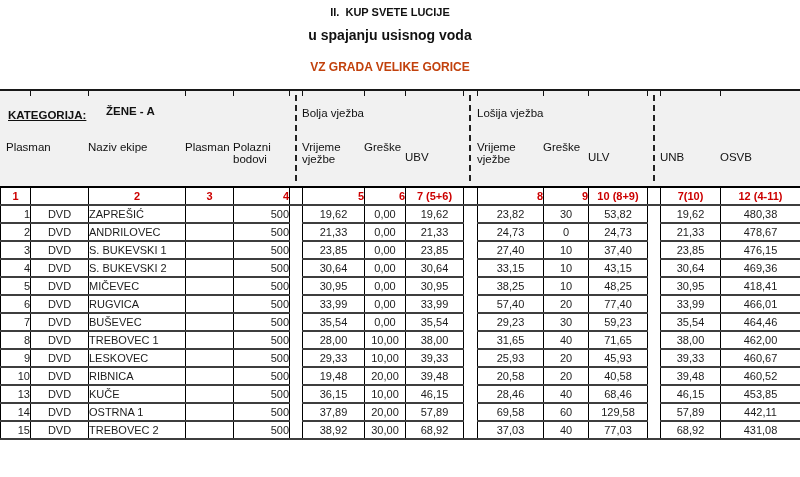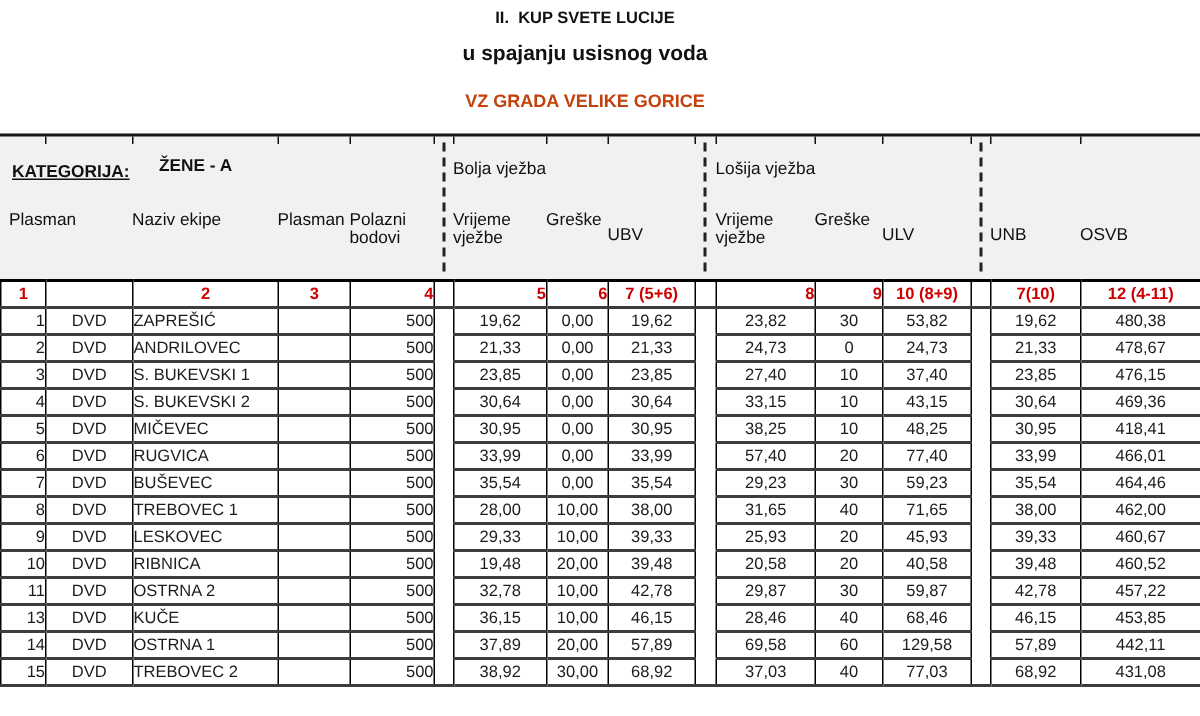--- a/index.html
+++ b/index.html
@@ -318,38 +318,20 @@
       <td class="ctr">39,48</td>
       <td class="sp"></td>
       <td class="ctr">20,58</td>
       <td class="ctr">20</td>
       <td class="ctr">40,58</td>
       <td class="sp"></td>
       <td class="ctr">39,48</td>
       <td class="ctr">460,52</td>
     </tr>
 
-    <tr>
-      <td class="num">11</td>
-      <td class="org">DVD</td>
-      <td class="name">OSTRNA 2</td>
-      <td class="ctr"></td>
-      <td class="num">500</td>
-      <td class="sp"></td>
-      <td class="ctr">32,78</td>
-      <td class="ctr">10,00</td>
-      <td class="ctr">42,78</td>
-      <td class="sp"></td>
-      <td class="ctr">29,87</td>
-      <td class="ctr">30</td>
-      <td class="ctr">59,87</td>
-      <td class="sp"></td>
-      <td class="ctr">42,78</td>
-      <td class="ctr">457,22</td>
-    </tr>
 
 
     <tr>
       <td class="num">13</td>
       <td class="org">DVD</td>
       <td class="name">KUČE</td>
       <td class="ctr"></td>
       <td class="num">500</td>
       <td class="sp"></td>
       <td class="ctr">36,15</td>

